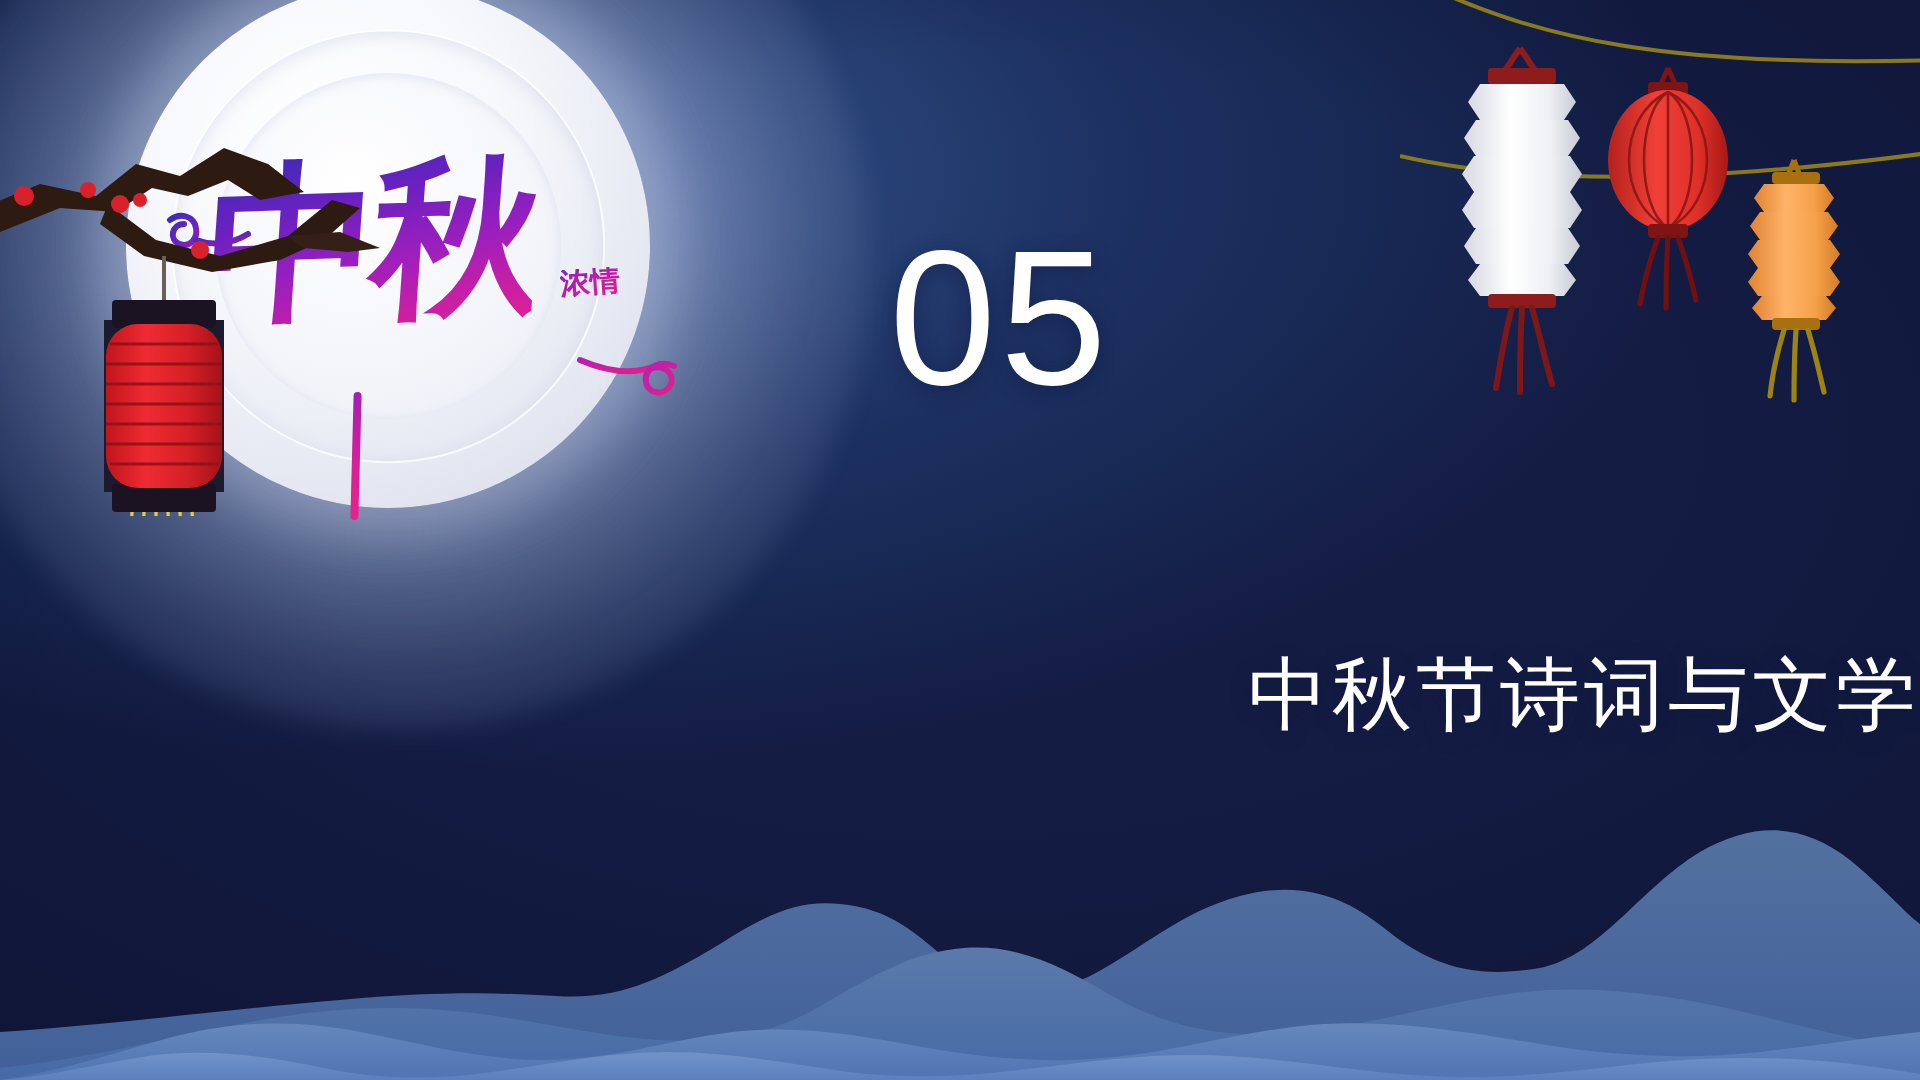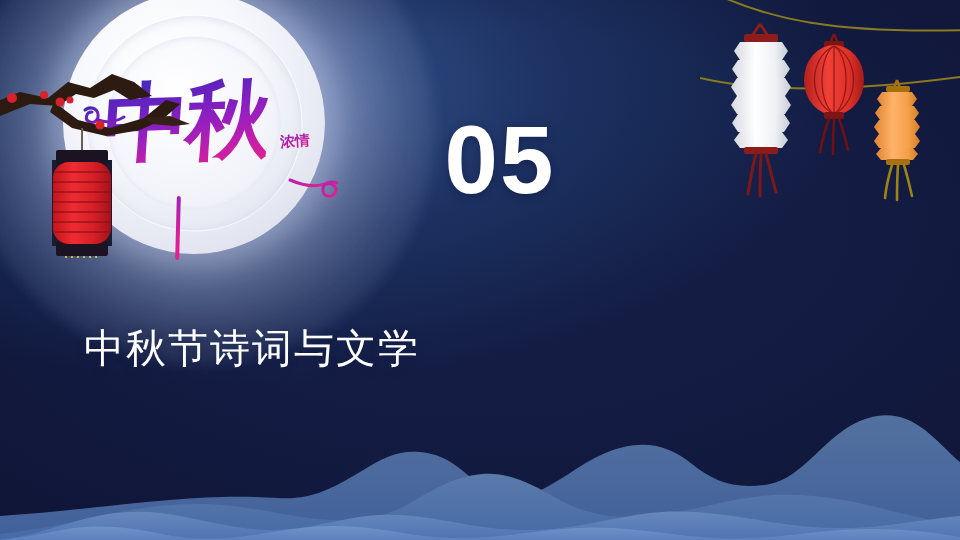--- a/index.html
+++ b/index.html
@@ -136,33 +136,33 @@
   
   .number {
     position: absolute;
     left: 0;
     top: 108px;
     width: 960px;
     text-align: center;
     color: #ffffff;
     font-size: 96px;
     line-height: 104px;
-    font-weight: 700;
+    font-weight: 400;
     letter-spacing: 2px;
     font-family: "Liberation Sans", "DejaVu Sans", sans-serif;
     text-shadow: 0 2px 10px rgba(10,20,60,0.45);
     padding-left: 40px;
     box-sizing: border-box;
   }
   .subtitle {
     position: absolute;
     left: 0;
     top: 322px;
     width: 960px;
-    text-align: left;
+    text-align: right;
     color: #ffffff;
     font-size: 40px;
     line-height: 52px;
     font-weight: 400;
     letter-spacing: 2px;
     font-family: "DejaVu Sans", "Liberation Sans", sans-serif;
     text-shadow: 0 2px 10px rgba(10,20,60,0.45);
     padding-left: 84px;
     box-sizing: border-box;
   }

